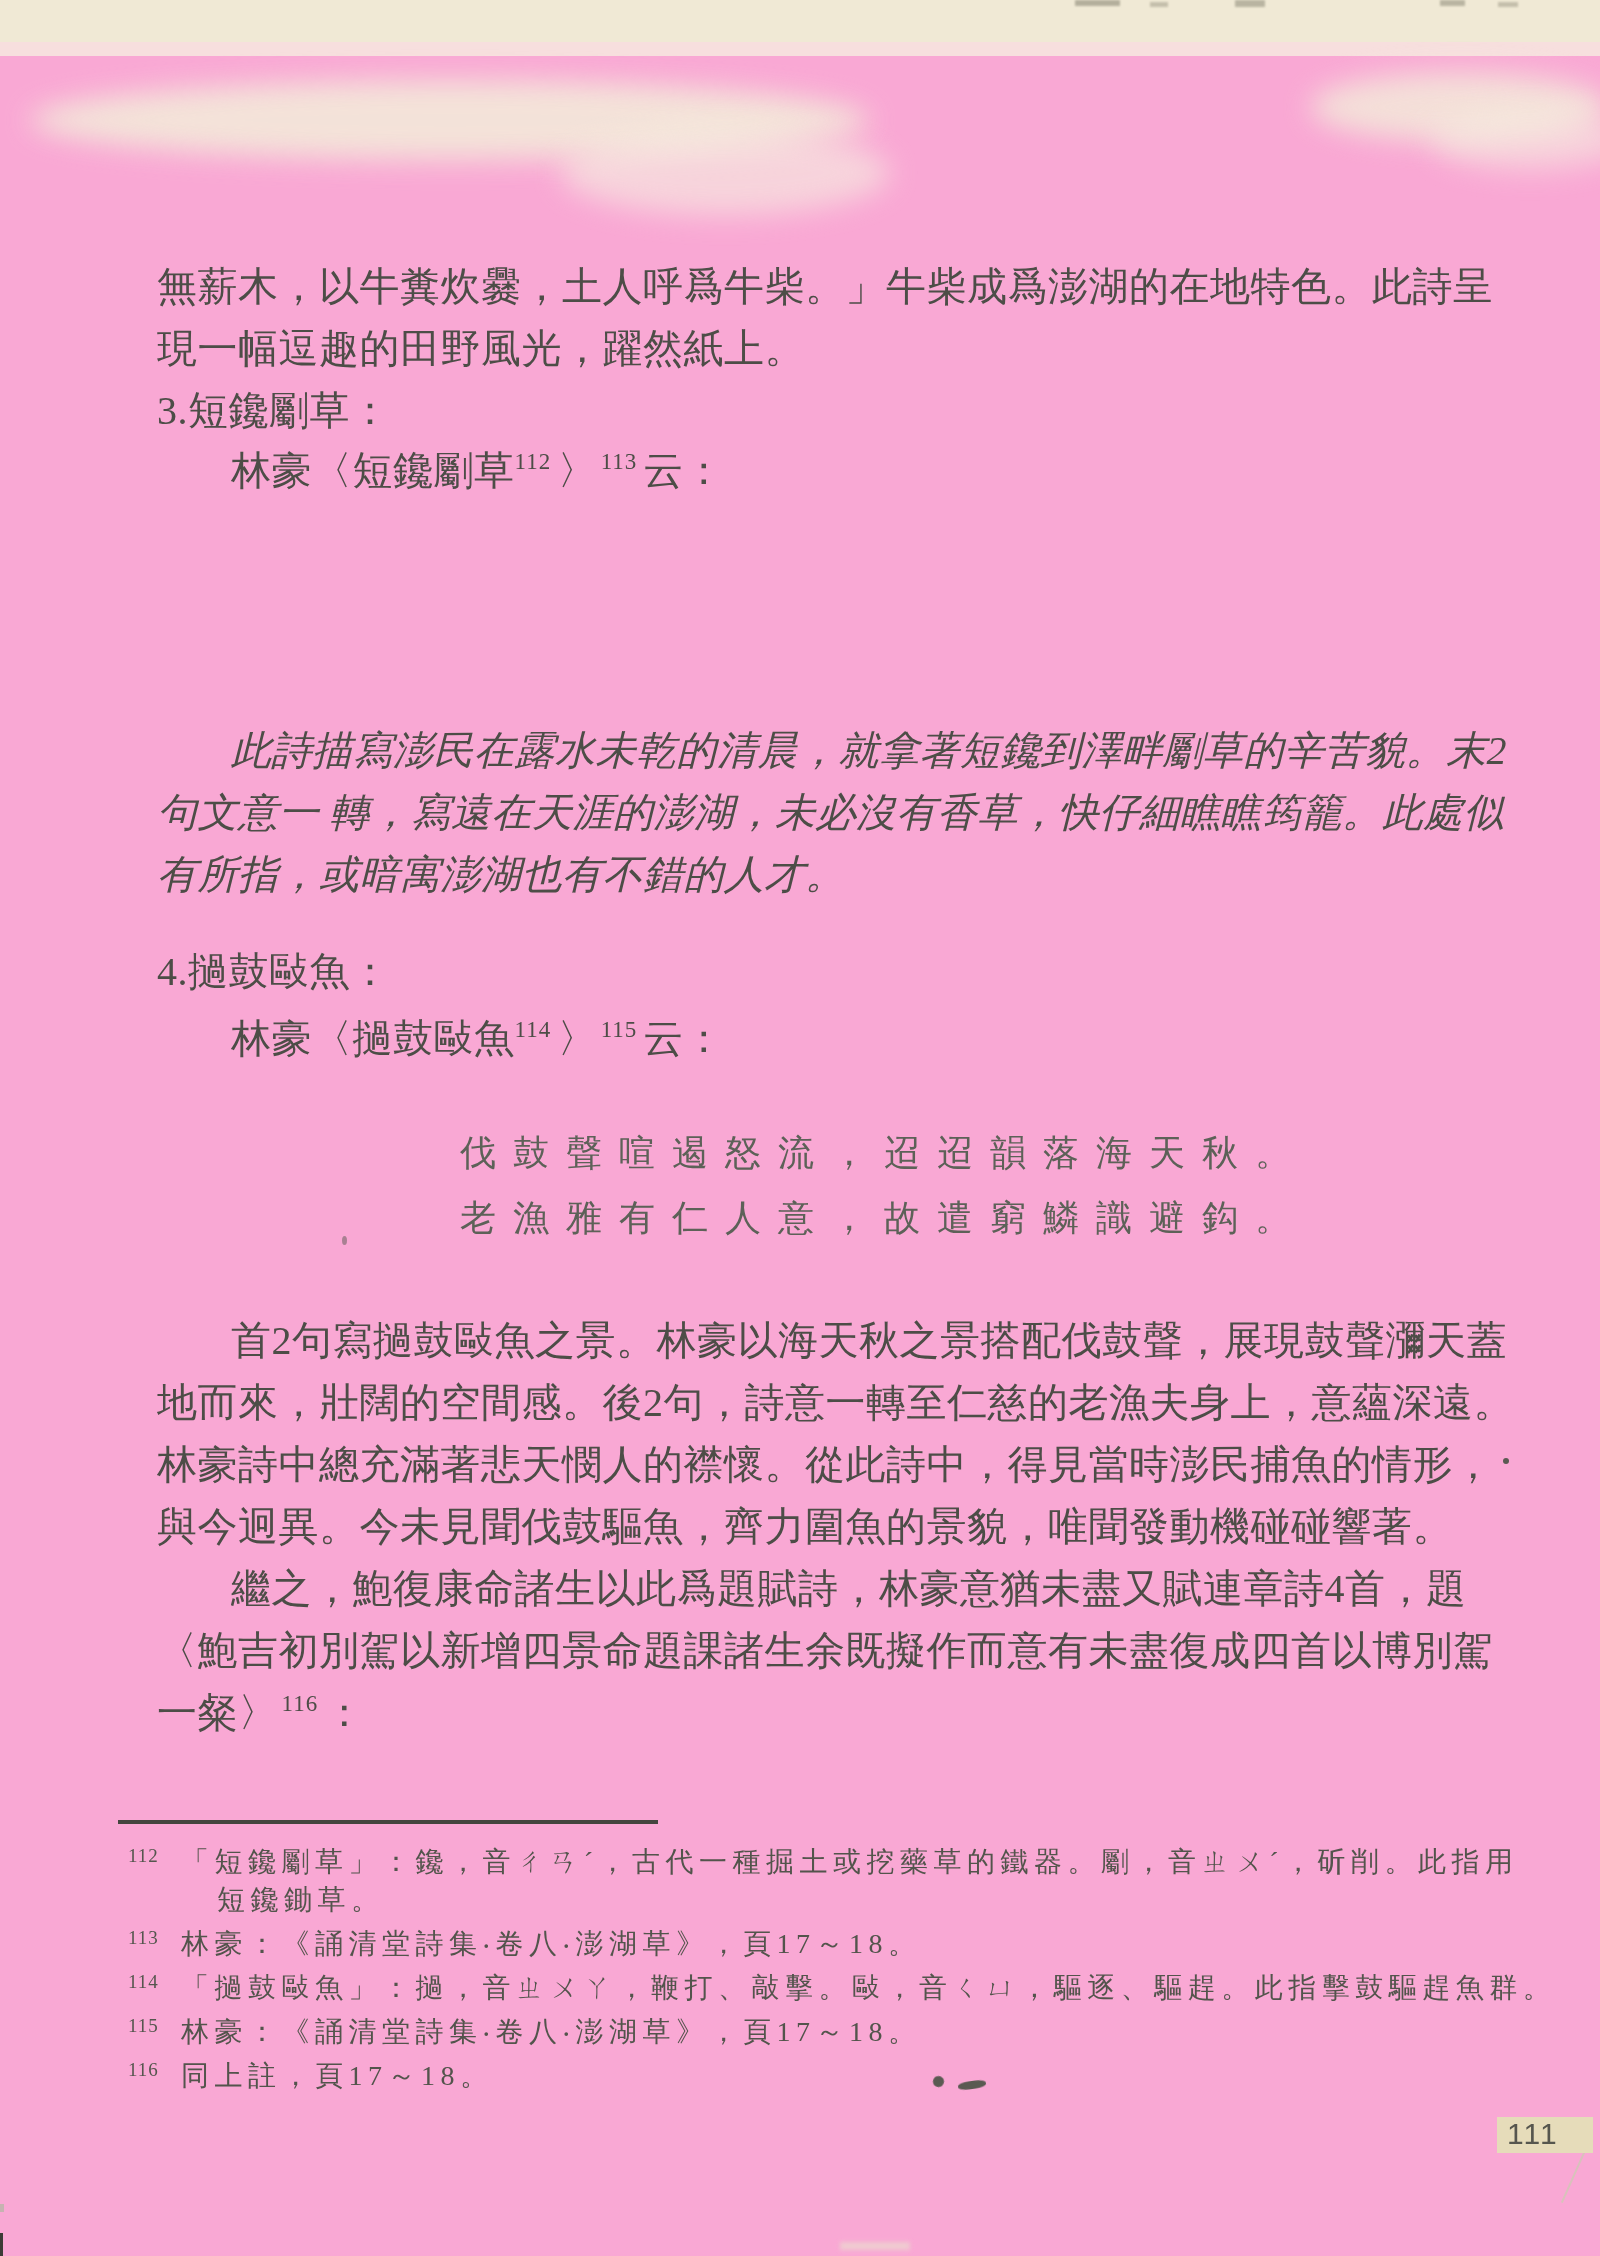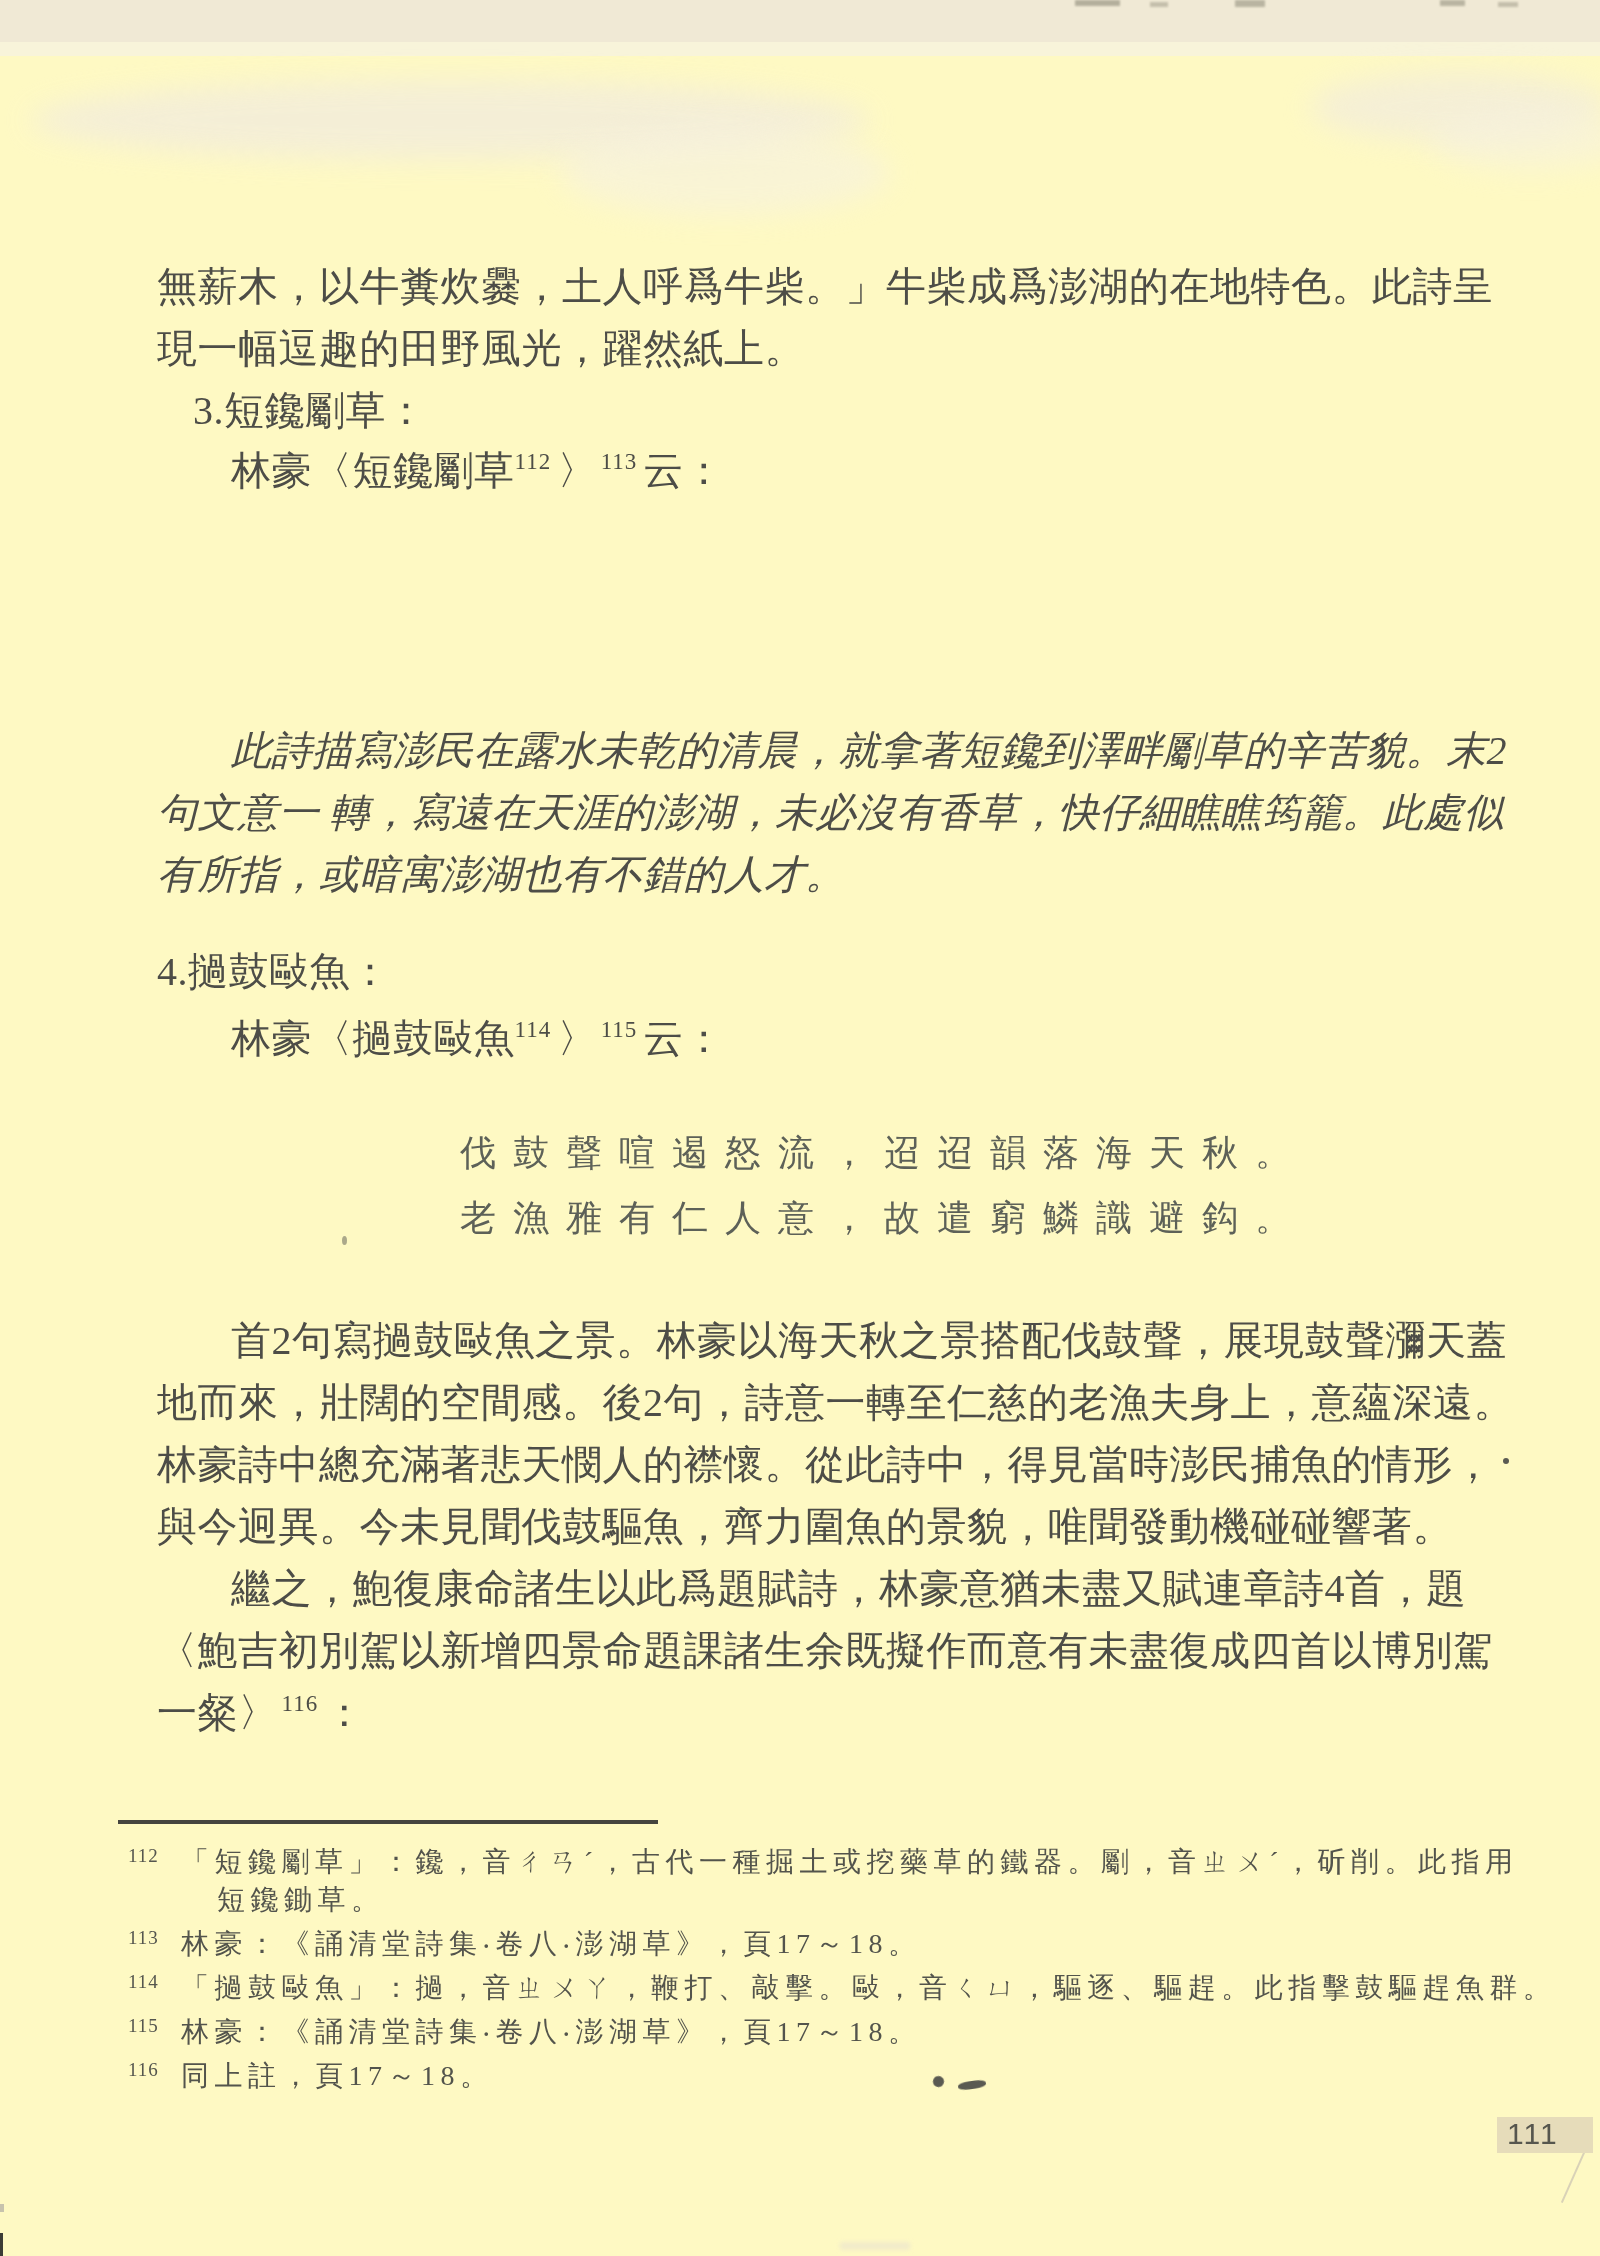--- a/index.html
+++ b/index.html
@@ -1,19 +1,19 @@
 <!DOCTYPE html>
 <html><head>
 <meta charset="utf-8">
 <style>
   html,body{margin:0;padding:0;background:#e8e8e4;}
   .page{
     position:relative;
     width:1600px;height:2256px;
-    background:#fef9c3;
+    background:#f9a8d4;
     overflow:hidden;
     font-family:"Liberation Serif","DejaVu Serif",serif;
     color:#4d4d47;
   }
   
   .band-top{position:absolute;left:0;top:0;width:1600px;height:42px;background:#f0e9d5;}
   .band-top2{position:absolute;left:0;top:42px;width:1600px;height:14px;background:#f6f1e2;opacity:.75;}
   .blotch{position:absolute;border-radius:50%;filter:blur(14px);}
   .blotch.b1{left:30px;top:80px;width:840px;height:80px;background:#f3edda;opacity:.85;}
   .blotch.b2{left:560px;top:130px;width:330px;height:85px;background:#f6f1e1;opacity:.6;}
@@ -77,21 +77,21 @@
   <div class="edge-line"></div>
   <div class="edge-tick"></div>
   <div class="bottom-smear"></div>
   <div class="corner-scratch"></div>
 
   <div class="blk" style="top:256px;">
     <div class="body-line">無薪木，以牛糞炊爨，土人呼爲牛柴。」牛柴成爲澎湖的在地特色。此詩呈</div>
     <div class="body-line">現一幅逗趣的田野風光，躍然紙上。</div>
   </div>
 
-  <div class="blk body-line" style="top:380px;margin-left:36px;">3.短鑱劚草：</div>
+  <div class="blk body-line" style="top:380px;">3.短鑱劚草：</div>
 
   <div class="blk cite" style="top:440px;">
     <span>林豪〈短鑱劚草</span><span class="sup">112</span><span class="bracket-close">〉</span><span class="sup gap-l gap-r">113</span><span>云：</span>
   </div>
 
 
   <div class="blk" style="top:720px;font-style:italic;">
     <div class="body-line indent1">此詩描寫澎民在露水未乾的清晨，就拿著短鑱到澤畔劚草的辛苦貌。末2</div>
     <div class="body-line">句文意一 轉，寫遠在天涯的澎湖，未必沒有香草，快仔細瞧瞧筠籠。此處似</div>
     <div class="body-line">有所指，或暗寓澎湖也有不錯的人才。</div>

